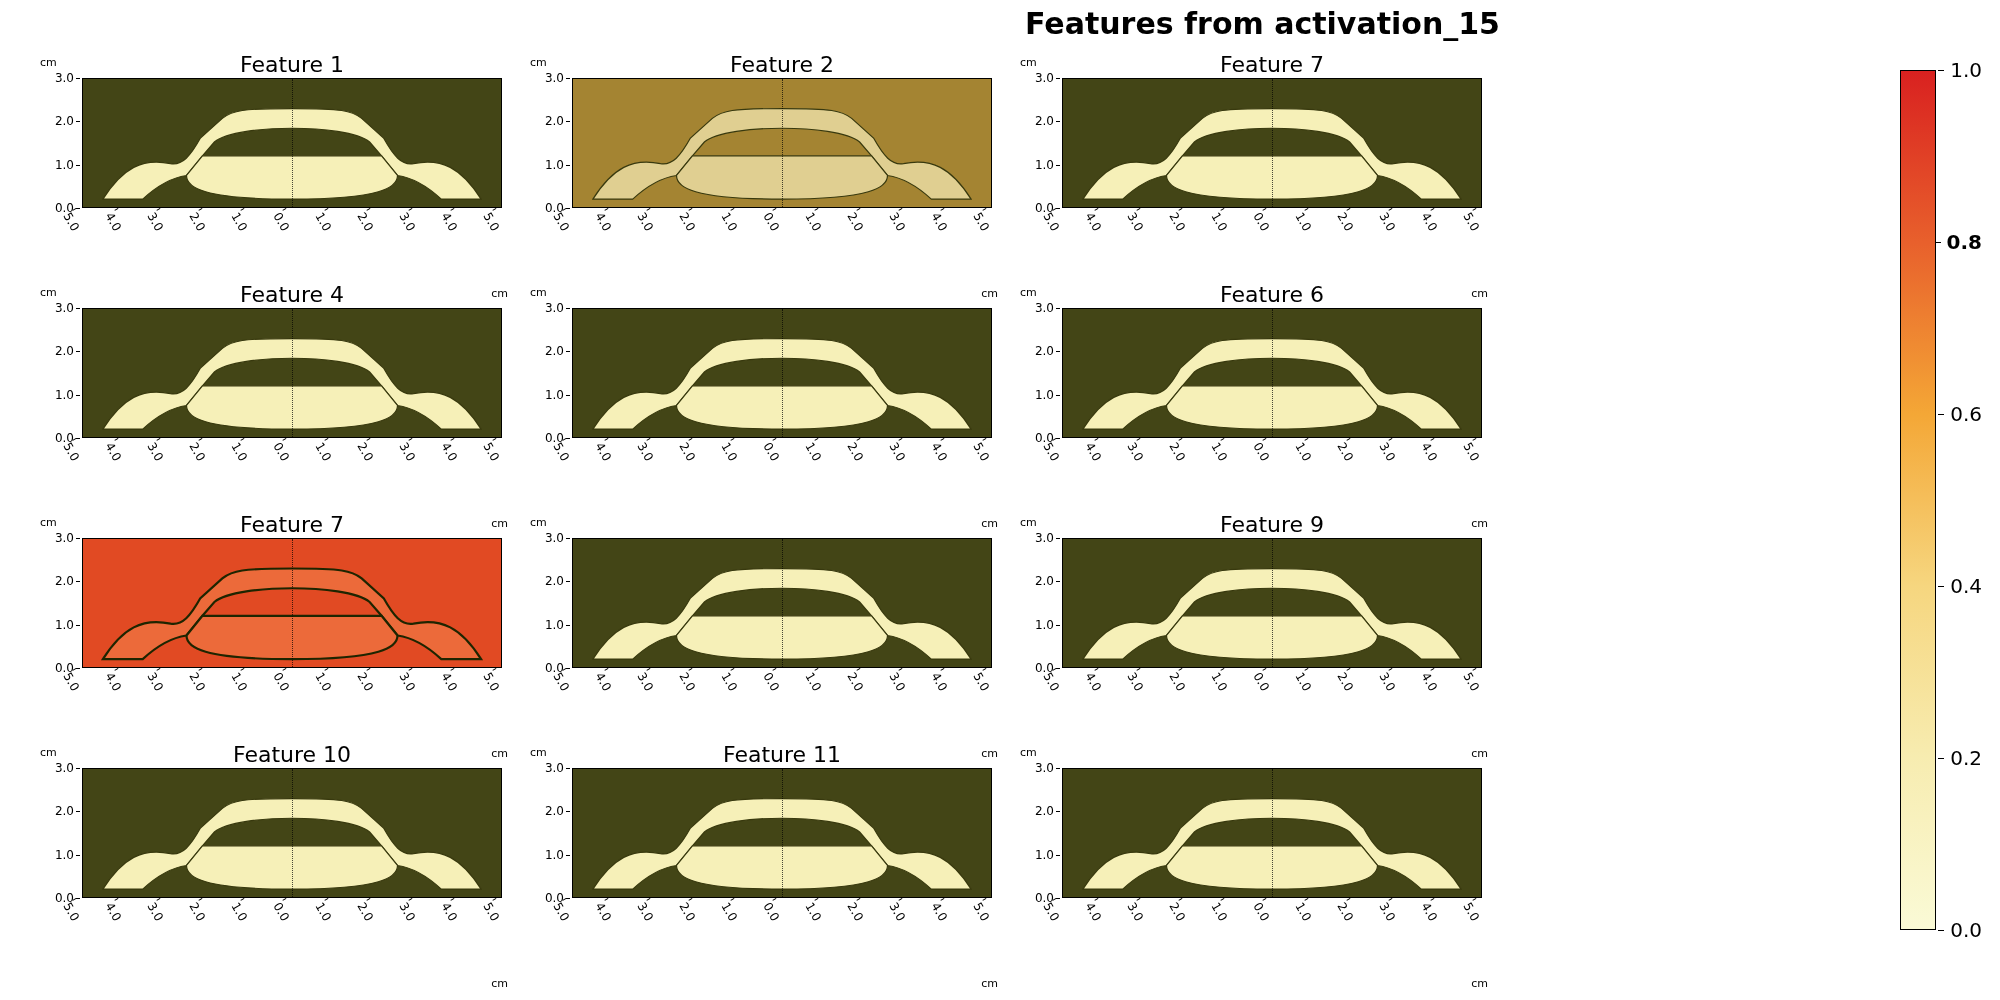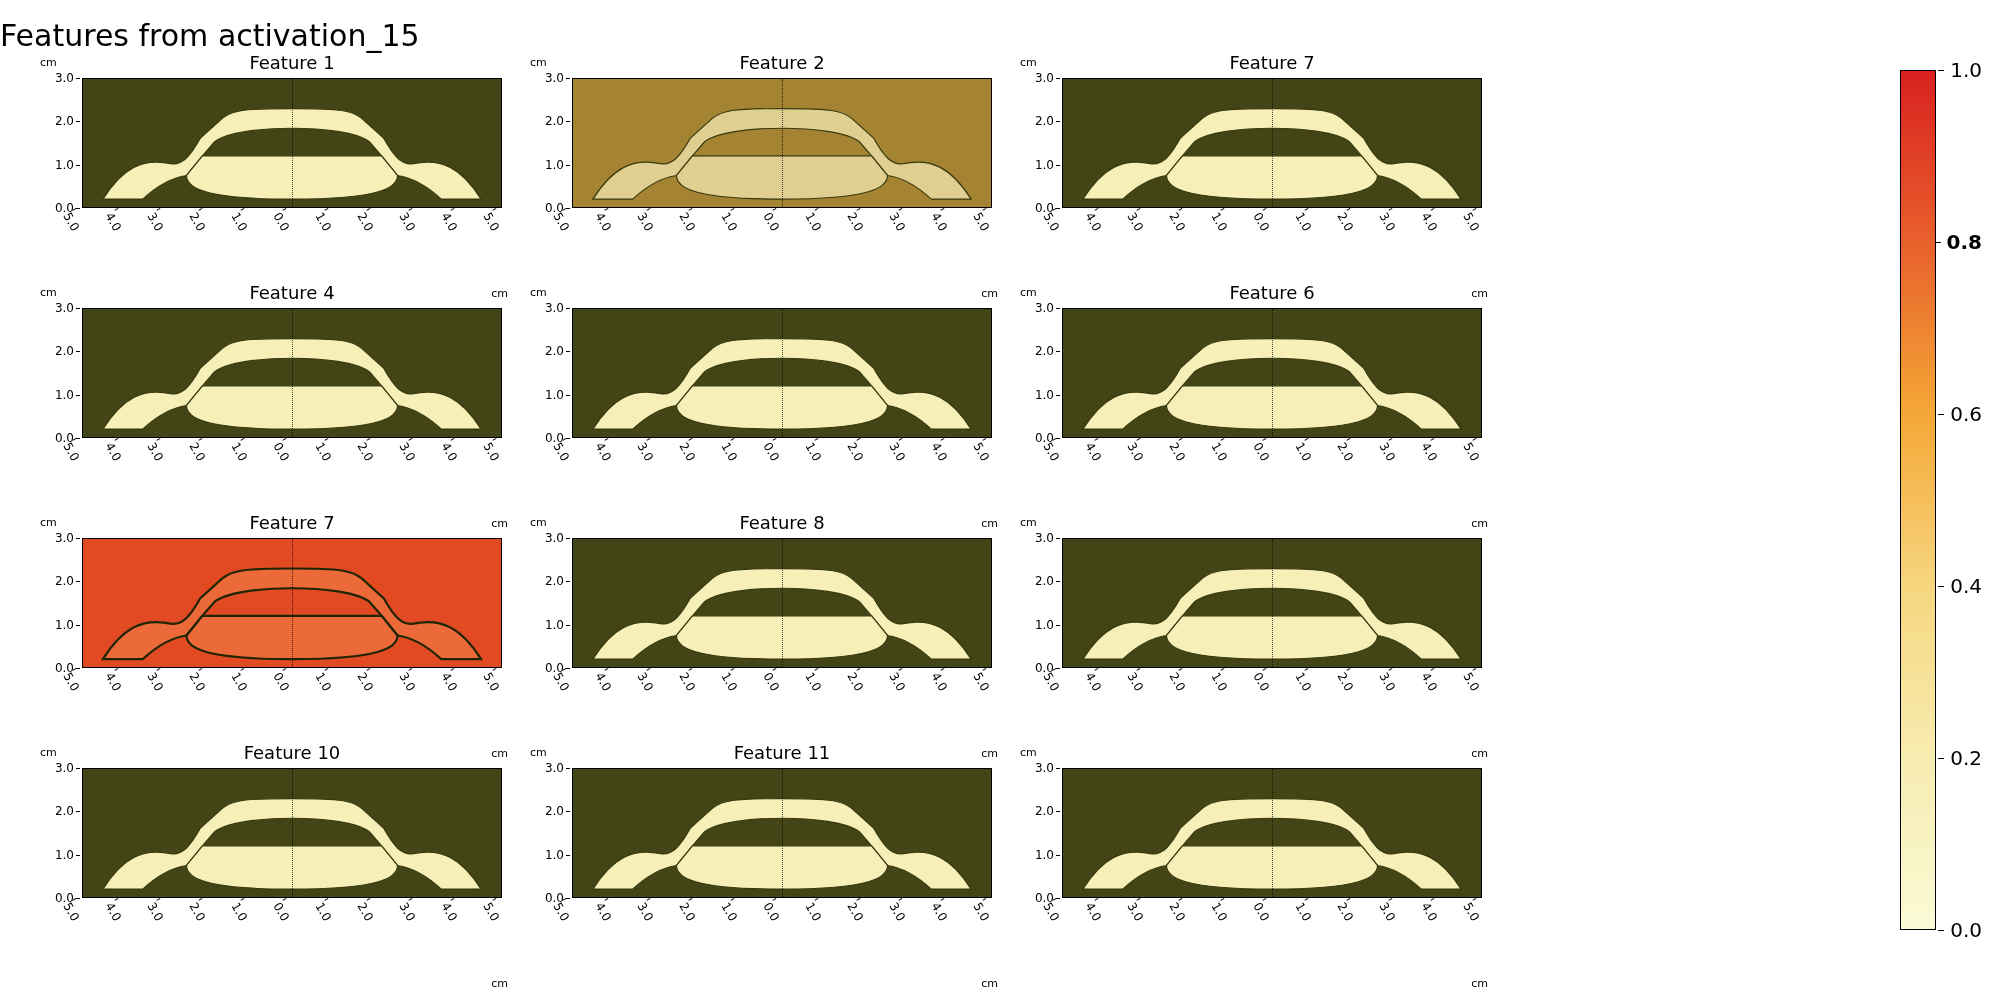--- a/index.html
+++ b/index.html
@@ -14,24 +14,23 @@
   .figure {
     position: relative;
     width: 2000px;
     height: 1000px;
   }
   .suptitle {
     position: absolute;
     top: 6px;
     left: 0;
     width: 1500px;
-    text-align: left;
+    text-align: right;
     font-size: 30px;
-    font-weight: 400;
-    margin-top: 12px;
+    font-weight: 700;
   }
   .grid-area {
     position: absolute;
     top: 56px;
     left: 40px;
     width: 1460px;
     height: 940px;
   }
   .row {
     position: absolute;
@@ -51,21 +50,21 @@
   }
   .cell.c0 { left: 0px; }
   .cell.c1 { left: 490px; }
   .cell.c2 { left: 980px; }
   .subtitle {
     position: absolute;
     top: -4px;
     left: 42px;
     width: 420px;
     text-align: center;
-    font-size: 18px;
+    font-size: 22px;
   }
   .yunit {
     position: absolute;
     top: 0px;
     left: 0px;
     font-size: 11px;
   }
   .xunit {
     position: absolute;
     bottom: -24px;
@@ -600,21 +599,20 @@
             <div class="xtick" style="left: 50%;">0.0<span class="tkline"></span></div>
             <div class="xtick" style="left: 60%;">1.0<span class="tkline"></span></div>
             <div class="xtick" style="left: 70%;">2.0<span class="tkline"></span></div>
             <div class="xtick" style="left: 80%;">3.0<span class="tkline"></span></div>
             <div class="xtick" style="left: 90%;">4.0<span class="tkline"></span></div>
             <div class="xtick" style="left: 100%;">5.0<span class="tkline"></span></div>
           </div>
           <div class="xunit">cm</div>
         </div>
         <div class="cell c1">
-          <div class="subtitle">Feature 8</div>
           <div class="yunit">cm</div>
           <div class="plot">
             <div class="bg bg-dark"></div>
     <svg viewBox="0 0 420 130" preserveAspectRatio="none">
       <path class="shape-fill-cream shape-stroke-dark" d="
         M 20 122
         C 40 90, 60 80, 88 86
         C 100 88, 108 78, 118 60
         L 140 40
         C 150 32, 160 30, 210 30
@@ -657,20 +655,21 @@
             <div class="xtick" style="left: 50%;">0.0<span class="tkline"></span></div>
             <div class="xtick" style="left: 60%;">1.0<span class="tkline"></span></div>
             <div class="xtick" style="left: 70%;">2.0<span class="tkline"></span></div>
             <div class="xtick" style="left: 80%;">3.0<span class="tkline"></span></div>
             <div class="xtick" style="left: 90%;">4.0<span class="tkline"></span></div>
             <div class="xtick" style="left: 100%;">5.0<span class="tkline"></span></div>
           </div>
           <div class="xunit">cm</div>
         </div>
         <div class="cell c2">
+          <div class="subtitle">Feature 9</div>
           <div class="yunit">cm</div>
           <div class="plot">
             <div class="bg bg-dark"></div>
     <svg viewBox="0 0 420 130" preserveAspectRatio="none">
       <path class="shape-fill-cream shape-stroke-dark" d="
         M 20 122
         C 40 90, 60 80, 88 86
         C 100 88, 108 78, 118 60
         L 140 40
         C 150 32, 160 30, 210 30

